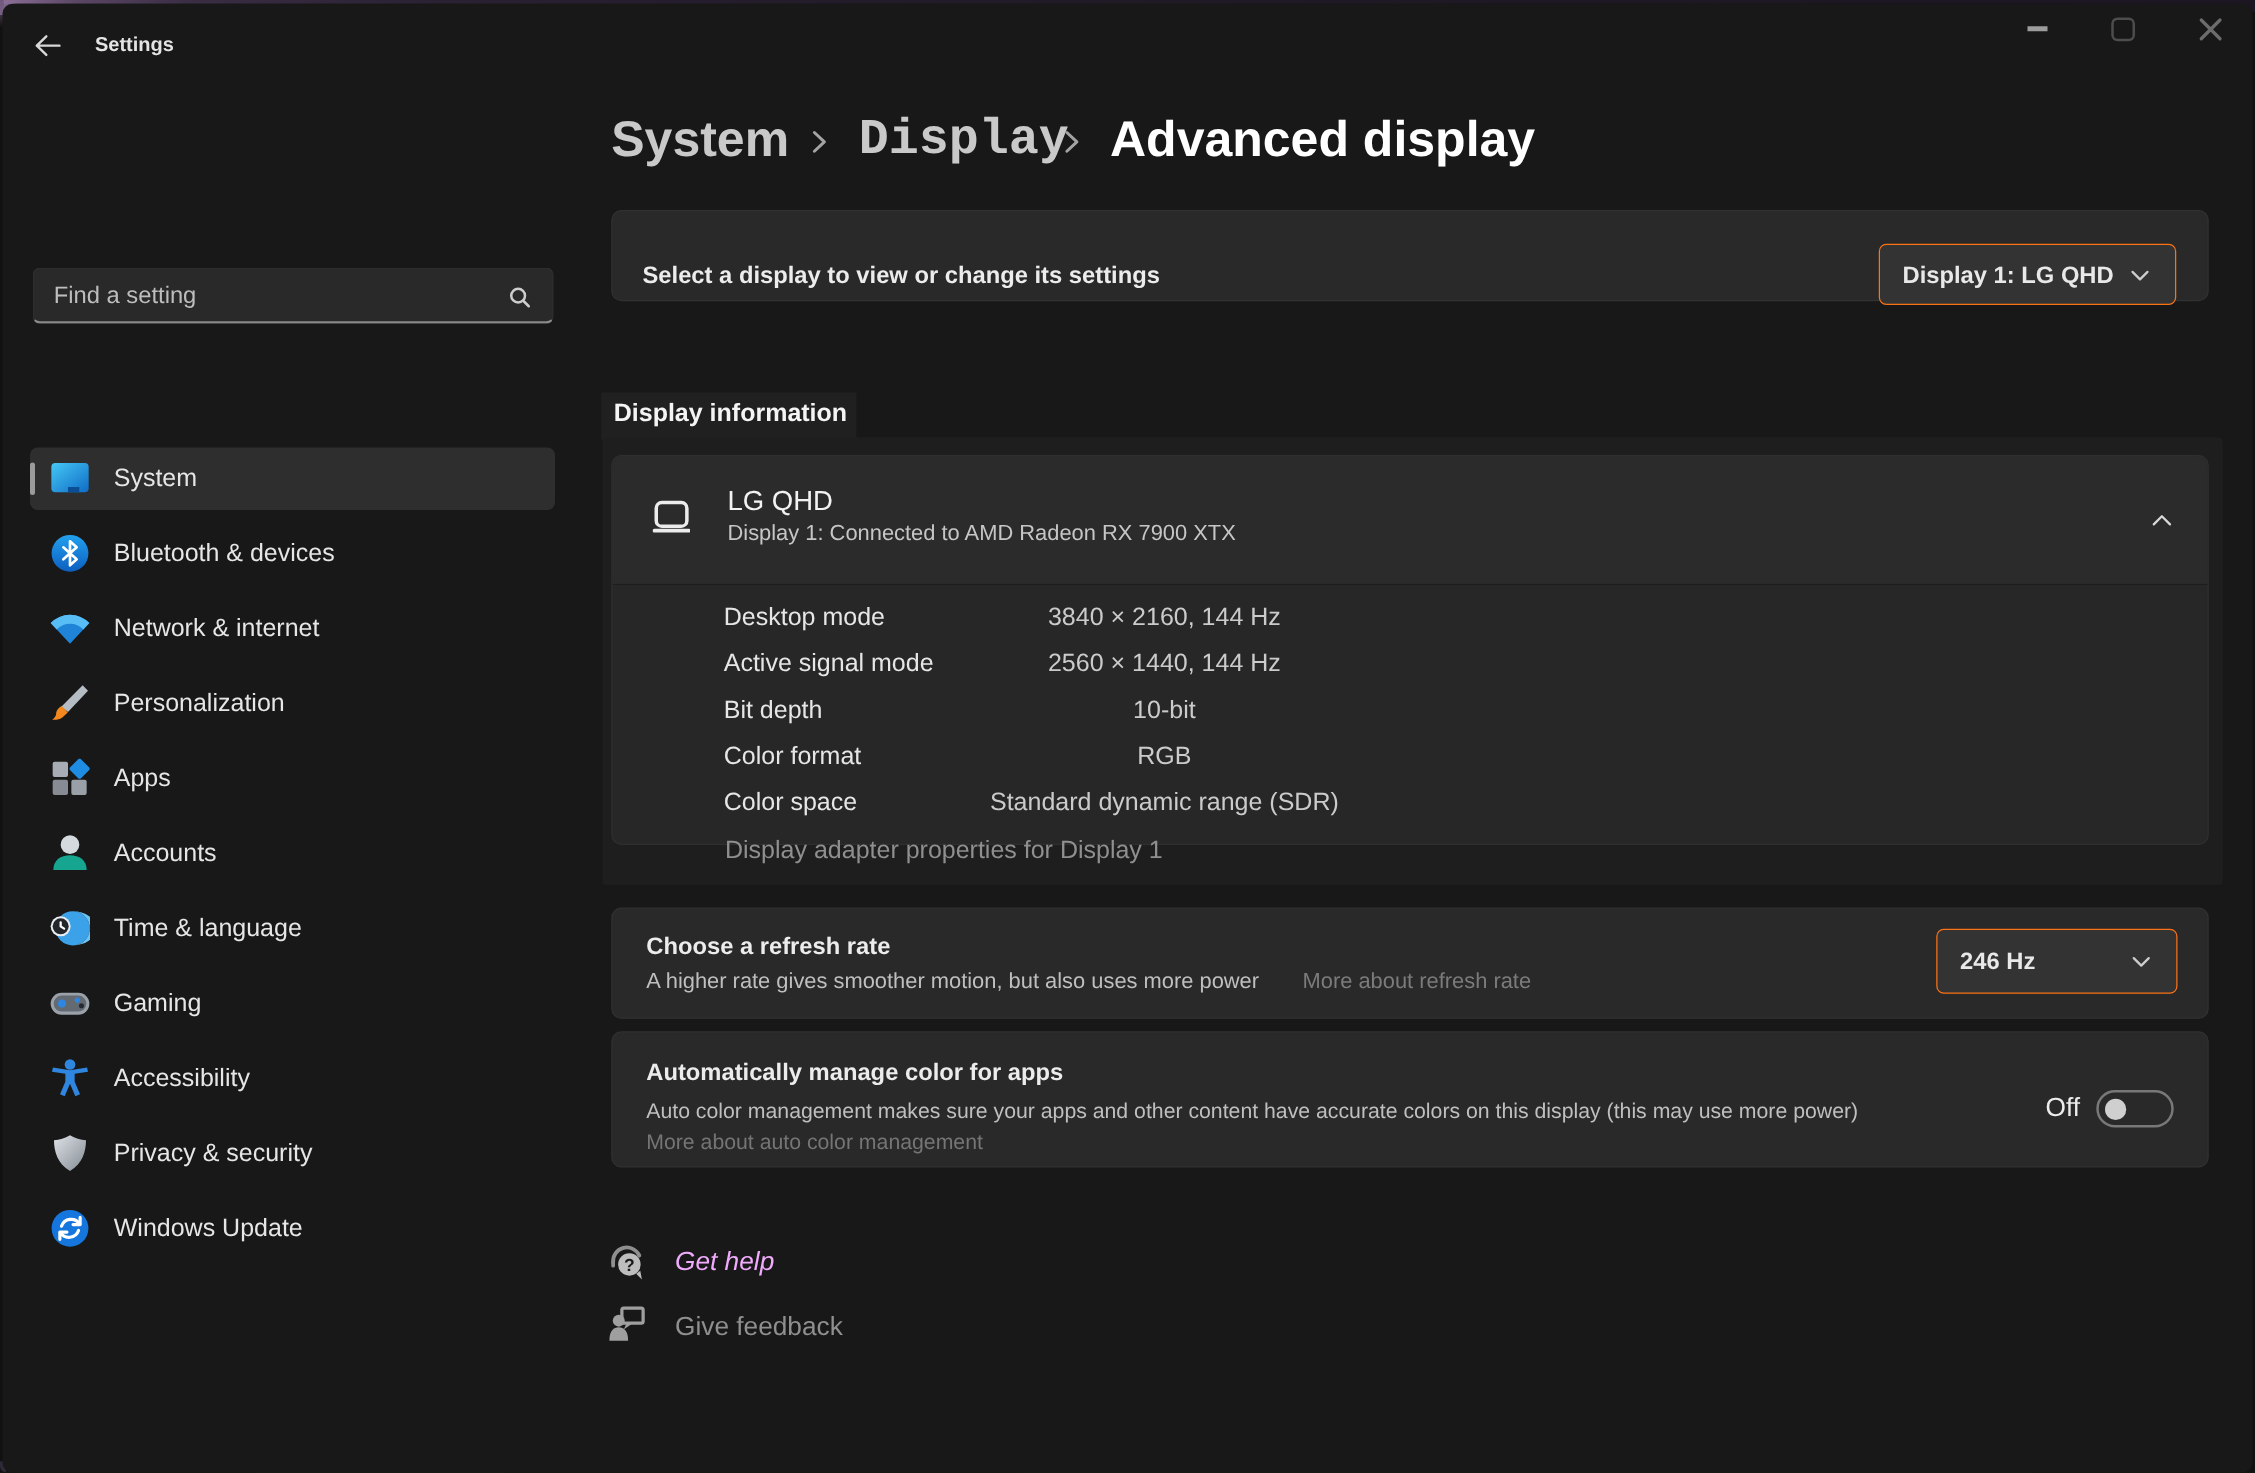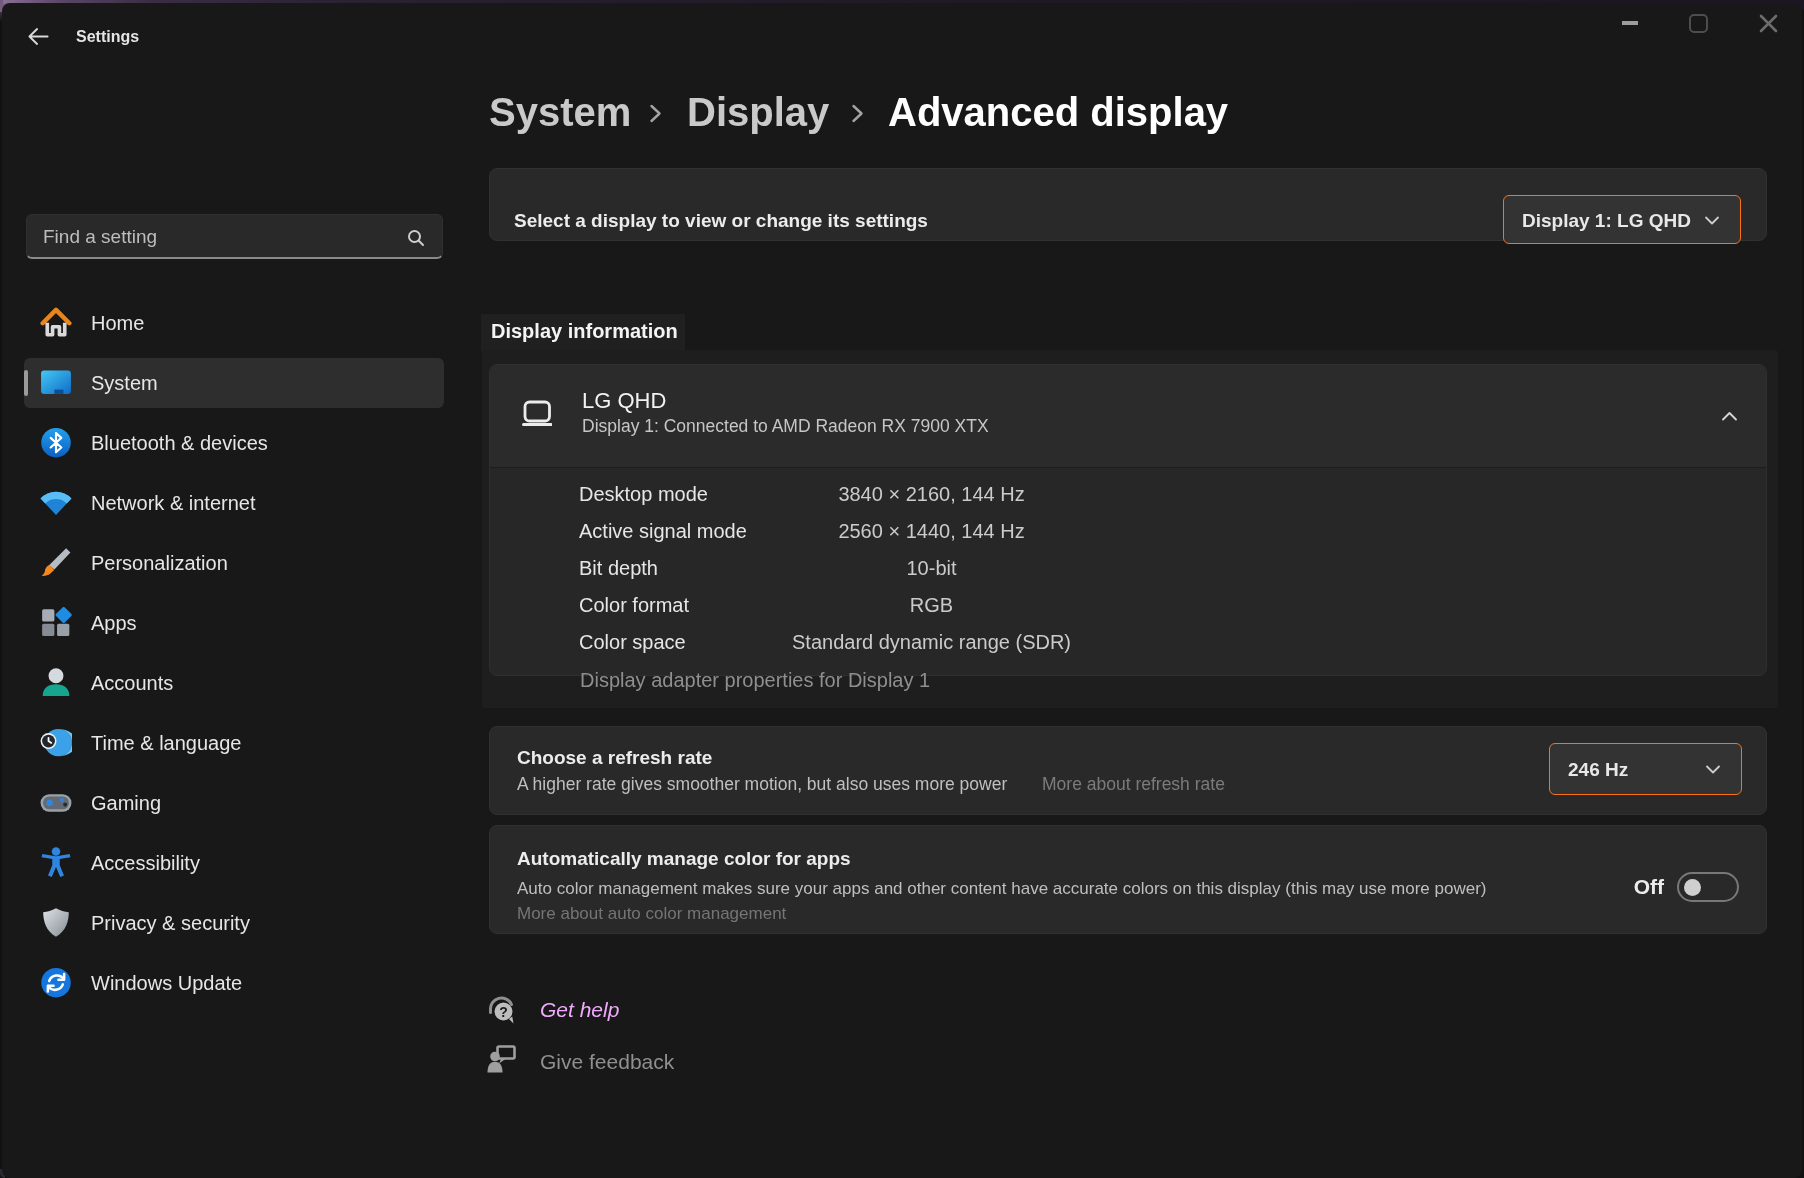--- a/index.html
+++ b/index.html
@@ -51,27 +51,20 @@
     <div class="abs" style="left:16px;top:11px;font-size:19px;color:#bdbdbd;text-align:right;">Find a setting</div>
     <svg class="abs" style="right:16px;top:13px;" width="20" height="20" viewBox="0 0 20 20">
       <circle cx="8.5" cy="8.5" r="5.5" stroke="#cdcdcd" stroke-width="2" fill="none"></circle>
       <path d="M12.8 12.8 L17 17" stroke="#cdcdcd" stroke-width="2" stroke-linecap="round"></path>
     </svg>
   </div>
 
   <div class="abs" style="left:22px;top:355px;width:420px;height:50px;background:#2e2e2e;border-radius:6px;"></div>
   <div class="abs" style="left:22px;top:367px;width:3.5px;height:26px;background:#9b9b9b;border-radius:2px;"></div>
 
-  <div class="navitem" style="top:295px;">
-    <svg class="ico" viewBox="0 0 30 30">
-      <path d="M2.5 15.5 L15 3 L27.5 15.5" fill="none" stroke="#e8861c" stroke-width="4.2" stroke-linejoin="round" stroke-linecap="round"></path>
-      <path d="M6.8 15 V26.3 H11.8 V18.8 H18.2 V26.3 H23.2 V15" fill="none" stroke="#d9d9d9" stroke-width="3.4" stroke-linejoin="round"></path>
-    </svg>
-    <div class="lbl">Home</div>
-  </div>
   <div class="navitem" style="top:355px;">
     <svg class="ico" viewBox="0 0 30 30">
       <defs>
           <linearGradient id="gsys" x1="0" y1="0" x2="1" y2="1">
         <stop offset="0" stop-color="#45c8f5"></stop>
             <stop offset="1" stop-color="#0f6cc6"></stop>
           </linearGradient>
         </defs>
       <rect x="1" y="3.5" width="28" height="22" rx="3" fill="url(#gsys)"></rect>
       <rect x="13.5" y="21.5" width="8.5" height="4" fill="#0a4f96"></rect>
@@ -168,21 +161,21 @@
       <path d="M21.4 16.6 A7.6 7.6 0 0 1 7.8 18.2" stroke="#ffffff" stroke-width="2.4" fill="none" stroke-linecap="round"></path>
       <path d="M7.4 23.2 L7.4 17.8 L12.7 17.8" fill="none" stroke="#ffffff" stroke-width="2.4" stroke-linecap="round" stroke-linejoin="round"></path>
     </svg>
     <div class="lbl">Windows Update</div>
   </div>
 
   <div class="abs" style="left:487px;top:87px;font-size:40px;font-weight:700;color:#c9c9c9;white-space:nowrap;">System</div>
   <svg class="abs" style="left:646px;top:100px;" width="15" height="21" viewBox="0 0 15 21">
     <path d="M3.5 3 L11.5 10.5 L3.5 18" stroke="#a3a3a3" stroke-width="2.4" fill="none" stroke-linecap="round" stroke-linejoin="round"></path>
   </svg>
-  <div class="abs" style="left:685px;top:87px;font-size:40px;font-weight:700;color:#c9c9c9;white-space:nowrap;">Display</div>
+  <div class="abs" style="left:685px;top:87px;font-size:40px;font-weight:700;color:#c9c9c9;white-space:nowrap;font-family:Liberation Mono, monospace;">Display</div>
   <svg class="abs" style="left:848px;top:100px;" width="15" height="21" viewBox="0 0 15 21">
     <path d="M3.5 3 L11.5 10.5 L3.5 18" stroke="#a3a3a3" stroke-width="2.4" fill="none" stroke-linecap="round" stroke-linejoin="round"></path>
   </svg>
   <div class="abs" style="left:886px;top:87px;font-size:40px;font-weight:700;color:#ffffff;white-space:nowrap;">Advanced display</div>
 
   <div class="card" style="top:165px;height:73px;">
     <div class="abs" style="left:24px;top:41px;font-size:19px;font-weight:700;color:#ececec;">Select a display to view or change its settings</div>
   </div>
   <div class="ddbtn" style="left:1501px;top:192px;width:238px;height:49px;">
     <div class="abs" style="left:18px;top:14px;">Display 1: LG QHD</div>
@@ -234,21 +227,21 @@
     <div class="abs" style="left:18px;top:15px;">246 Hz</div>
     <svg class="abs" style="right:20px;top:20px;" width="16" height="11" viewBox="0 0 16 11">
       <path d="M2 2.5 L8 8.5 L14 2.5" stroke="#cdcdcd" stroke-width="1.8" fill="none" stroke-linecap="round" stroke-linejoin="round"></path>
     </svg>
   </div>
 
   <div class="card" style="top:822px;height:109px;">
     <div class="abs" style="left:27px;top:22px;font-size:19px;font-weight:700;color:#ececec;">Automatically manage color for apps</div>
     <div class="abs" style="left:27px;top:53px;font-size:17px;color:#bfbfbf;">Auto color management makes sure your apps and other content have accurate colors on this display (this may use more power)</div>
     <div class="abs" style="left:27px;top:78px;font-size:17px;color:#757575;">More about auto color management</div>
-    <div class="abs" style="right:102px;top:49px;font-size:21px;font-weight:700;color:#ececec;">Off</div>
+    <div class="abs" style="right:102px;top:49px;font-size:21px;font-weight:400;color:#ececec;">Off</div>
     <div class="abs" style="right:27px;top:46px;width:62px;height:30px;border:2px solid #787878;border-radius:15px;">
       <div class="abs" style="left:5px;top:4.5px;width:17px;height:17px;border-radius:50%;background:#cfcfcf;"></div>
     </div>
   </div>
 
   <svg class="abs" style="left:485px;top:992px;" width="30" height="30" viewBox="0 0 30 30">
     <path d="M3.5 15 A 11 11 0 0 1 24.5 9.5" stroke="#8f8f8f" stroke-width="3" fill="none" stroke-linecap="round"></path>
     <path d="M3.5 15 L3.5 17.5" stroke="#8f8f8f" stroke-width="3" stroke-linecap="round"></path>
     <circle cx="16.5" cy="16.5" r="9" fill="#bdbdbd"></circle>
     <path d="M22 24 L26.5 28.5 L25.2 21.5 Z" fill="#bdbdbd"></path>

